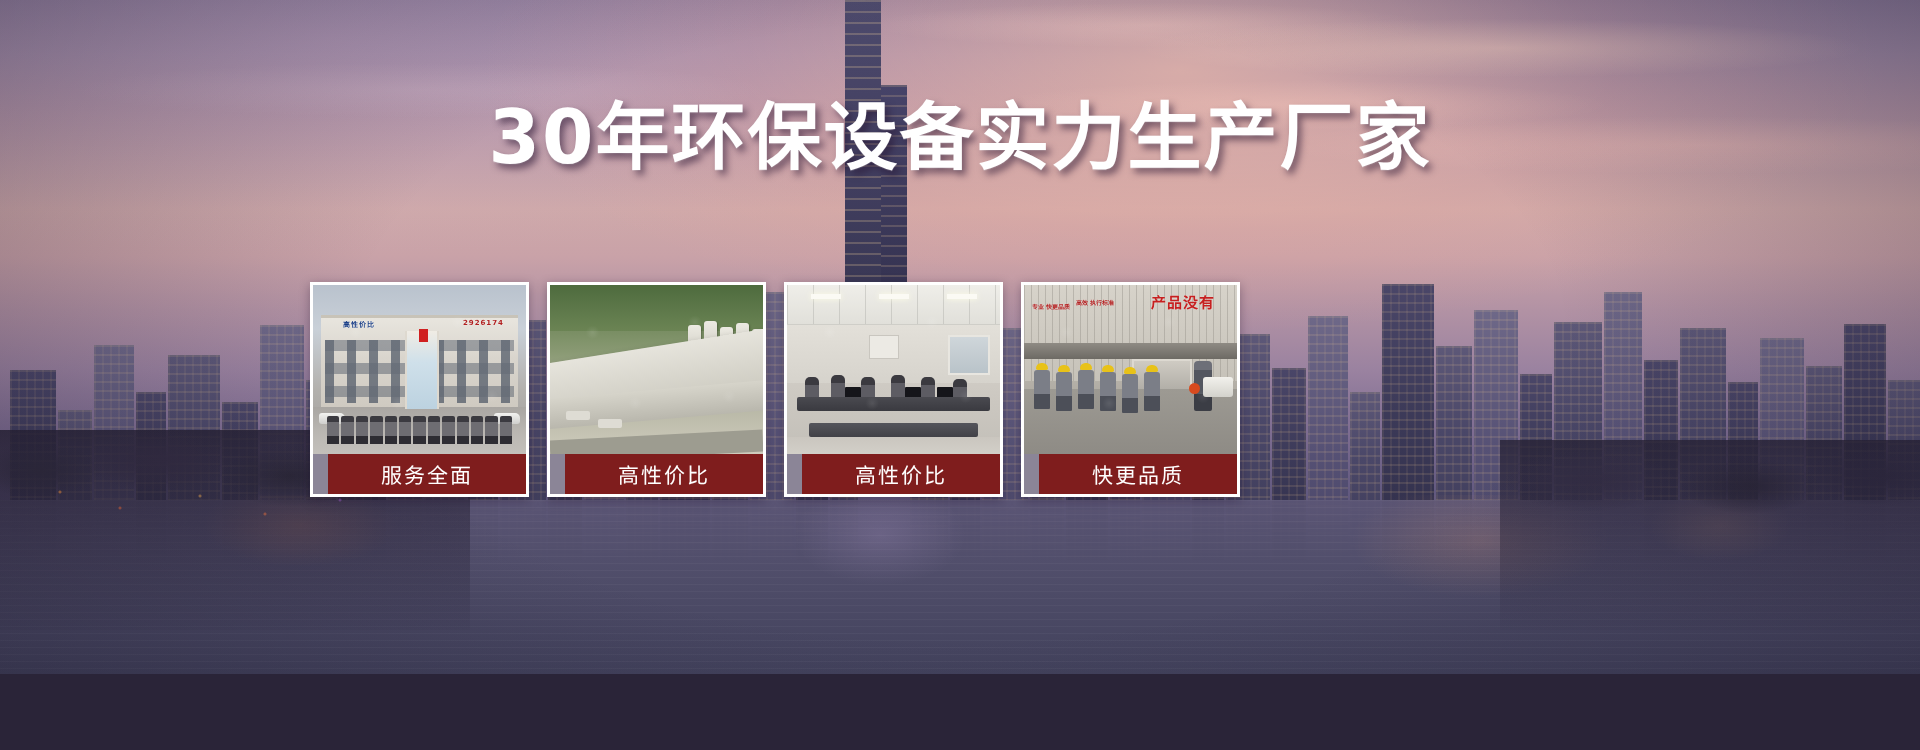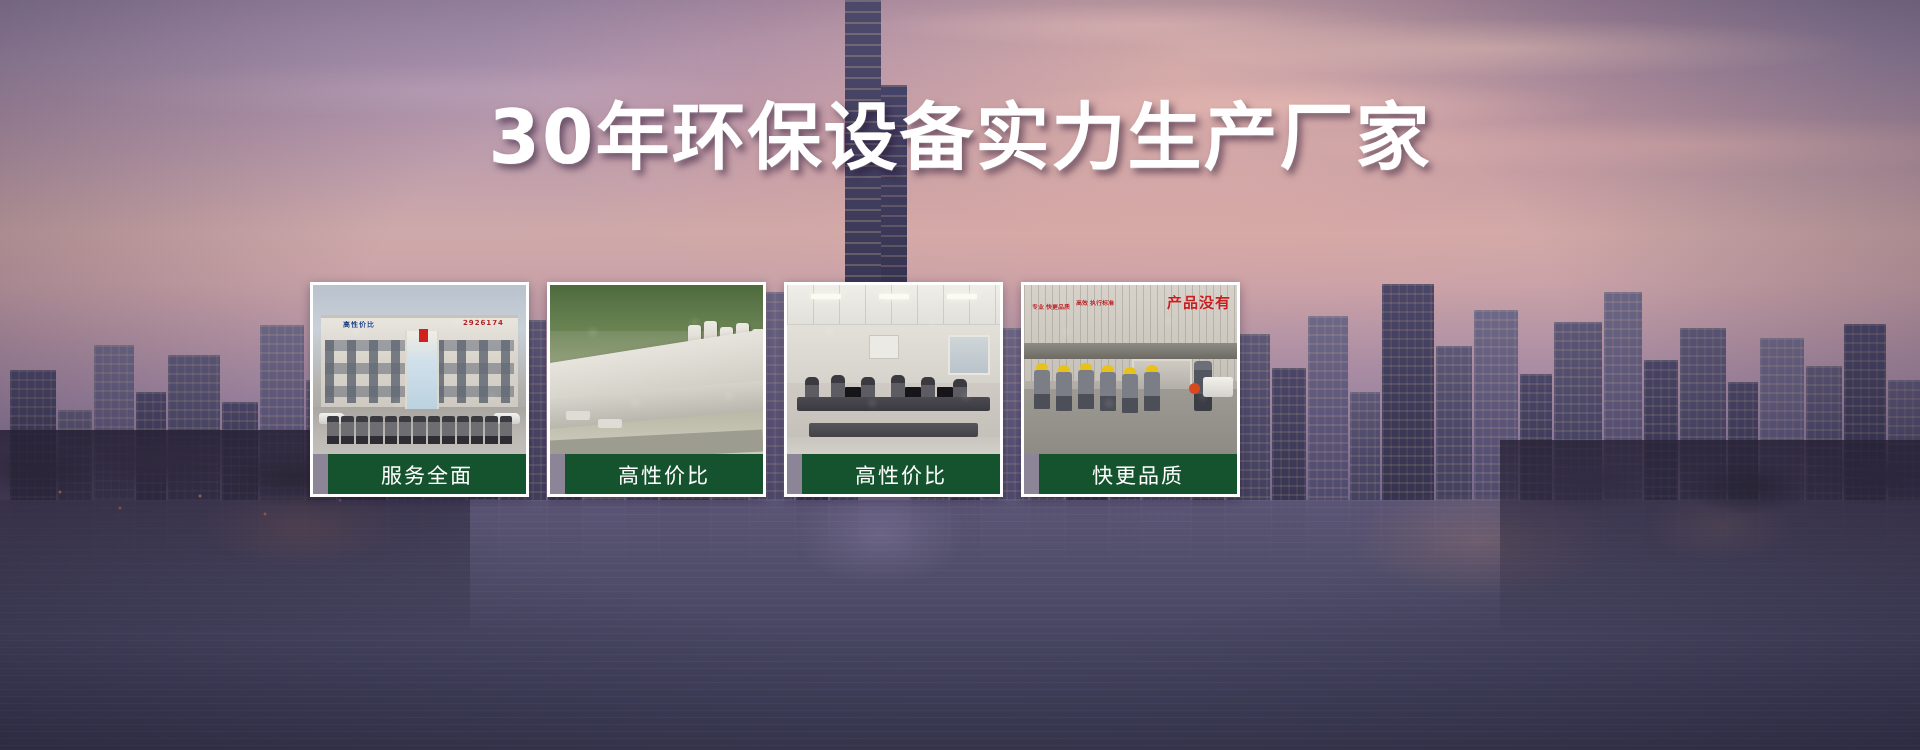--- a/index.html
+++ b/index.html
@@ -4,21 +4,21 @@
 <style>
   * { margin:0; padding:0; box-sizing:border-box; }
   html,body { width:1920px; height:750px; overflow:hidden; }
   body {
     font-family:"DejaVu Sans","Liberation Sans",sans-serif;
     background:#2a2438;
   }
 
   #banner {
     position:relative;
-    width:1920px; height:750px;
+    width:1920px; height:674px;
     overflow:hidden;
   }
 
   
   .bg-sky {
     position:absolute; inset:0;
     background:
       radial-gradient(ellipse 900px 340px at 1180px 70px, rgba(255,196,170,0.55) 0%, rgba(255,170,150,0.16) 48%, rgba(255,160,150,0) 78%),
       radial-gradient(ellipse 1100px 300px at 330px 40px, rgba(200,170,200,0.35) 0%, rgba(190,165,195,0) 72%),
       linear-gradient(to bottom,
@@ -177,21 +177,21 @@
     width:219px; height:215px;
     border:3px solid #ffffff;
     background:#8b8597;
     display:flex; flex-direction:column;
     overflow:hidden;
     box-shadow:0 3px 10px rgba(30,15,40,0.35);
   }
   .card-photo { position:relative; flex:1 1 auto; overflow:hidden; }
   .card-caption {
     flex:0 0 40px;
-    background:#14532d;
+    background:#7f1d1d;
     color:#ffffff;
     font-size:21px;
     display:flex; align-items:center; justify-content:center;
     letter-spacing:2px;
     margin-left:15px;
   }
   
   .wm {
     position:absolute; inset:0;
     background:
@@ -295,21 +295,21 @@
     background:linear-gradient(to bottom,#cac6bf,#d2cfc8); }
 
   
   .ph4 { position:absolute; inset:0; background:linear-gradient(to bottom,#b8b3aa 0%,#c3beb4 36%,#aeaaa2 66%,#9b9890 100%); }
   .ph4 .facade { position:absolute; left:0; right:0; top:0; height:96px;
     background:linear-gradient(to bottom,#d7d3ca,#c6c2b9); }
   .ph4 .facade::after {
     content:""; position:absolute; inset:0;
     background:repeating-linear-gradient(to right, rgba(150,146,138,0.45) 0 1px, rgba(0,0,0,0) 1px 7px);
   }
-  .ph4 .bigred { position:absolute; right:6px; top:6px; font-size:15px; font-weight:bold;
+  .ph4 .bigred { position:absolute; right:22px; top:6px; font-size:15px; font-weight:bold;
     color:#c62020; letter-spacing:1px; z-index:3; text-shadow:0 0 1px rgba(255,255,255,.7); }
   .ph4 .smred { position:absolute; font-size:6px; font-weight:bold; color:#b42424; z-index:3; line-height:1.25;
     text-shadow:0 0 1px rgba(255,255,255,.7); }
   .ph4 .smred.a { left:8px; top:18px; } .ph4 .smred.b { left:52px; top:14px; }
   .ph4 .band { position:absolute; left:0; right:0; top:58px; height:16px;
     background:linear-gradient(to bottom,#8f8b84,#6d6a64); }
   .ph4 .door { position:absolute; left:108px; top:74px; width:60px; height:34px;
     background:linear-gradient(to bottom,#cfcbc3,#b0ada6); border:2px solid #ddd9d1; }
   .ph4 .ground { position:absolute; left:0; right:0; top:104px; bottom:0;
     background:linear-gradient(to bottom,#9d9a93,#8e8b85); }

